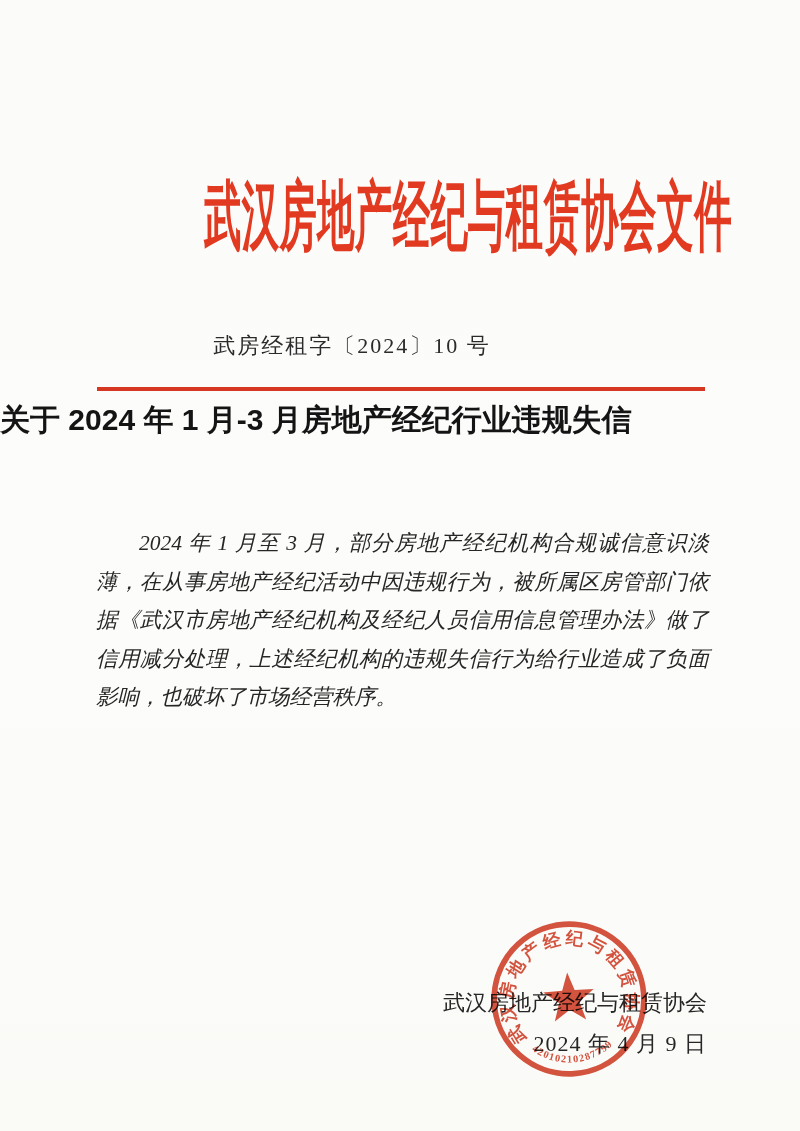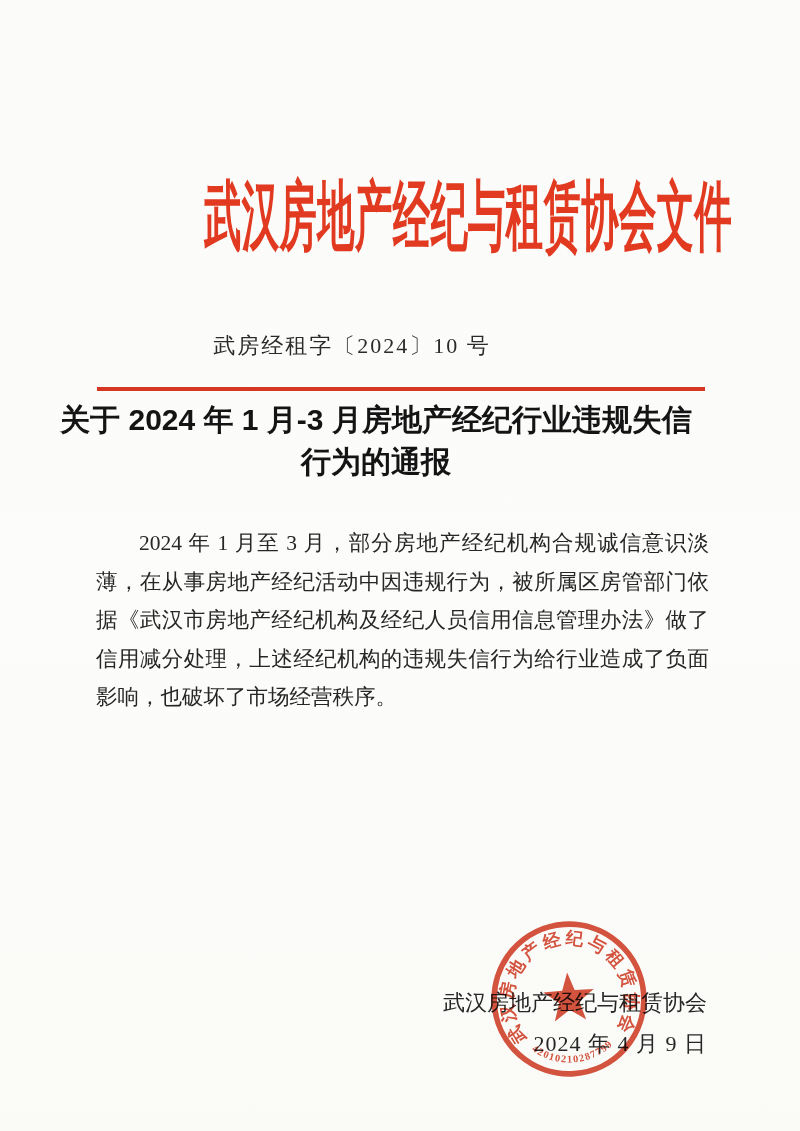--- a/index.html
+++ b/index.html
@@ -41,38 +41,38 @@
   .red-rule {
     position: absolute;
     top: 387px; left: 97px;
     width: 608px; height: 4px;
     background: #d63723;
   }
   
   .doc-title {
     position: absolute;
     top: 399px; left: 0; width: 752px;
-    text-align: center;
     font-family: "Liberation Sans", sans-serif;
     font-weight: 700;
     font-size: 30px;
     line-height: 42px;
     color: #141414;
   }
   .doc-title .line { white-space: nowrap; }
   
   .body-text {
     position: absolute;
     top: 524px; left: 96px;
     width: 613px;
     font-size: 21.5px;
     line-height: 38.5px;
     color: #262626;
     text-align: justify;
     text-justify: inter-character;
+    font-style: italic;
   }
   .body-text p { margin: 0; text-indent: 2em; }
   
   .sign-block {
     position: absolute;
     top: 982px; right: 93px;
     text-align: right;
     font-size: 22px;
     line-height: 41px;
     color: #262626;
@@ -100,21 +100,20 @@
 <div class="page">
 
   <div class="letterhead">武汉房地产经纪与租赁协会文件</div>
 
   <div class="doc-number">武房经租字〔2024〕10 号</div>
 
   <div class="red-rule"></div>
 
   <div class="doc-title">
     <div class="line">关于 2024 年 1 月-3 月房地产经纪行业违规失信</div>
-    <div class="line">行为的通报</div>
   </div>
 
   <div class="body-text">
     <p>2024 年 1 月至 3 月，部分房地产经纪机构合规诚信意识淡薄，在从事房地产经纪活动中因违规行为，被所属区房管部门依据《武汉市房地产经纪机构及经纪人员信用信息管理办法》做了信用减分处理，上述经纪机构的违规失信行为给行业造成了负面影响，也破坏了市场经营秩序。</p>
   </div>
 
   <div class="sign-block">
     <div class="sign-name">武汉房地产经纪与租赁协会</div>
     <div class="sign-date">2024 年 4 月 9 日</div>
   </div>

